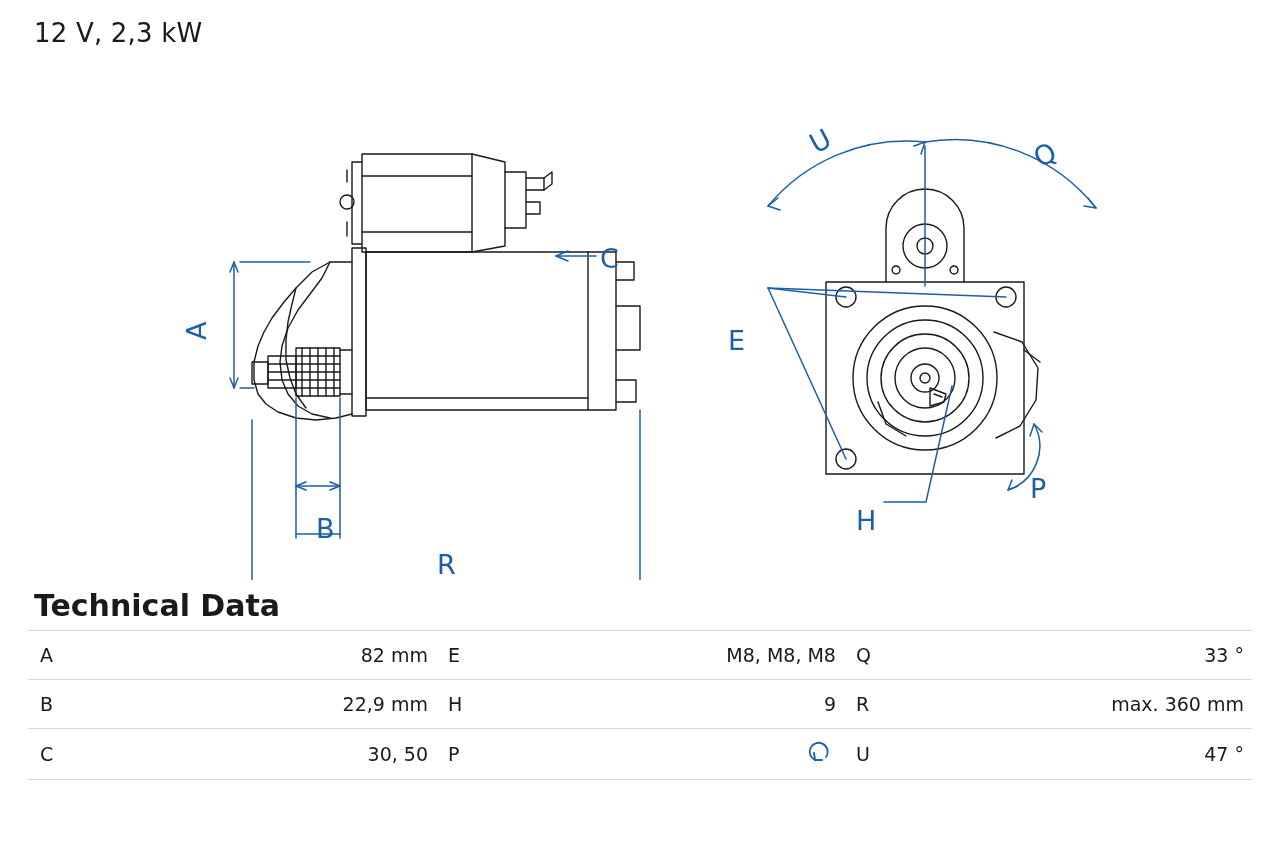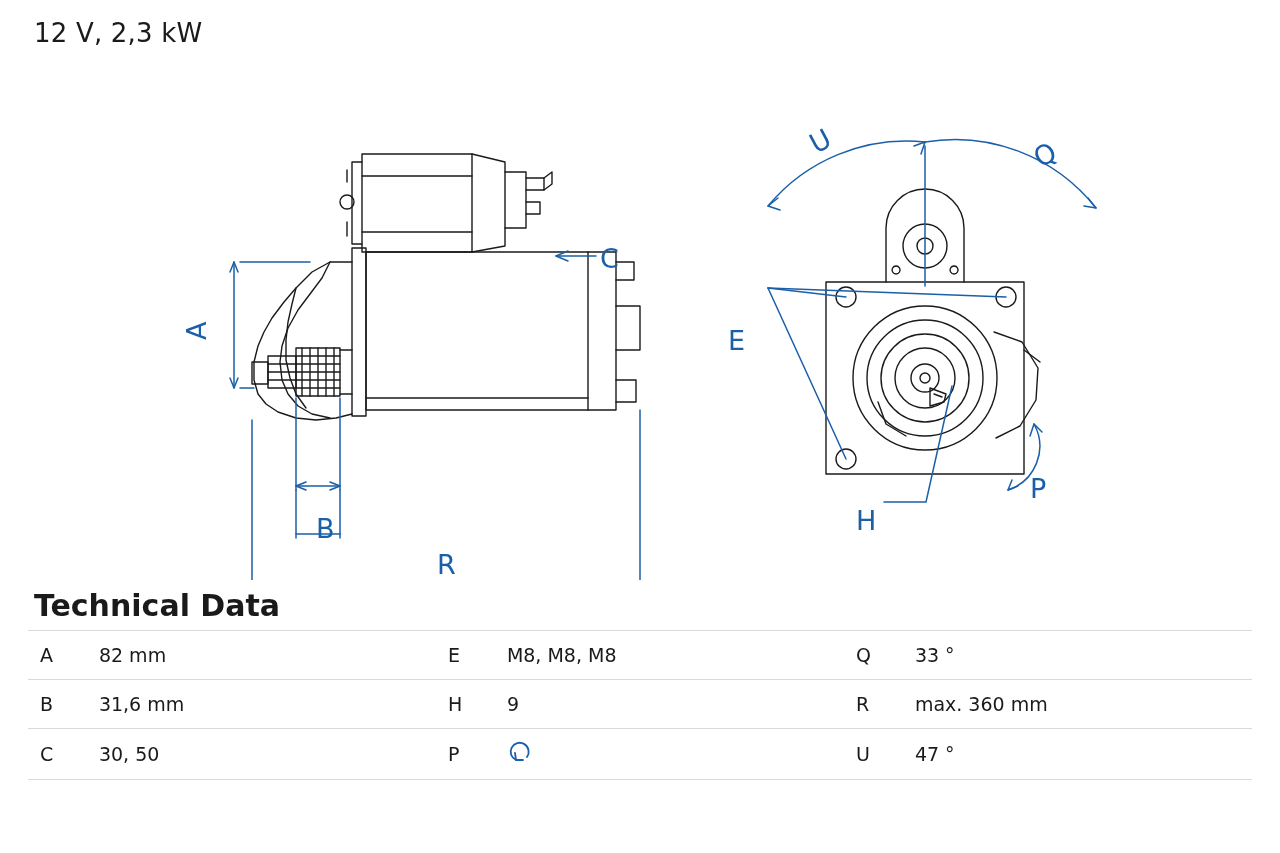--- a/index.html
+++ b/index.html
@@ -62,20 +62,21 @@
     color: #1a1a1a;
     white-space: nowrap;
   }
   td.key {
     width: 34px;
     padding-left: 14px;
     padding-right: 4px;
   }
   td.val {
     width: 300px;
+    text-align: right;
   }
   .rot-icon {
     display: inline-block;
     vertical-align: middle;
   }
 </style>
 </head>
 <body>
 
 <div class="page">
@@ -213,21 +214,21 @@
       <tr>
         <td class="key">A</td>
         <td class="val">82 mm</td>
         <td class="key">E</td>
         <td class="val">M8, M8, M8</td>
         <td class="key">Q</td>
         <td class="val">33 °</td>
       </tr>
       <tr>
         <td class="key">B</td>
-        <td class="val">31,6 mm</td>
+        <td class="val">22,9 mm</td>
         <td class="key">H</td>
         <td class="val">9</td>
         <td class="key">R</td>
         <td class="val">max. 360 mm</td>
       </tr>
       <tr>
         <td class="key">C</td>
         <td class="val">30, 50</td>
         <td class="key">P</td>
         <td class="val">

